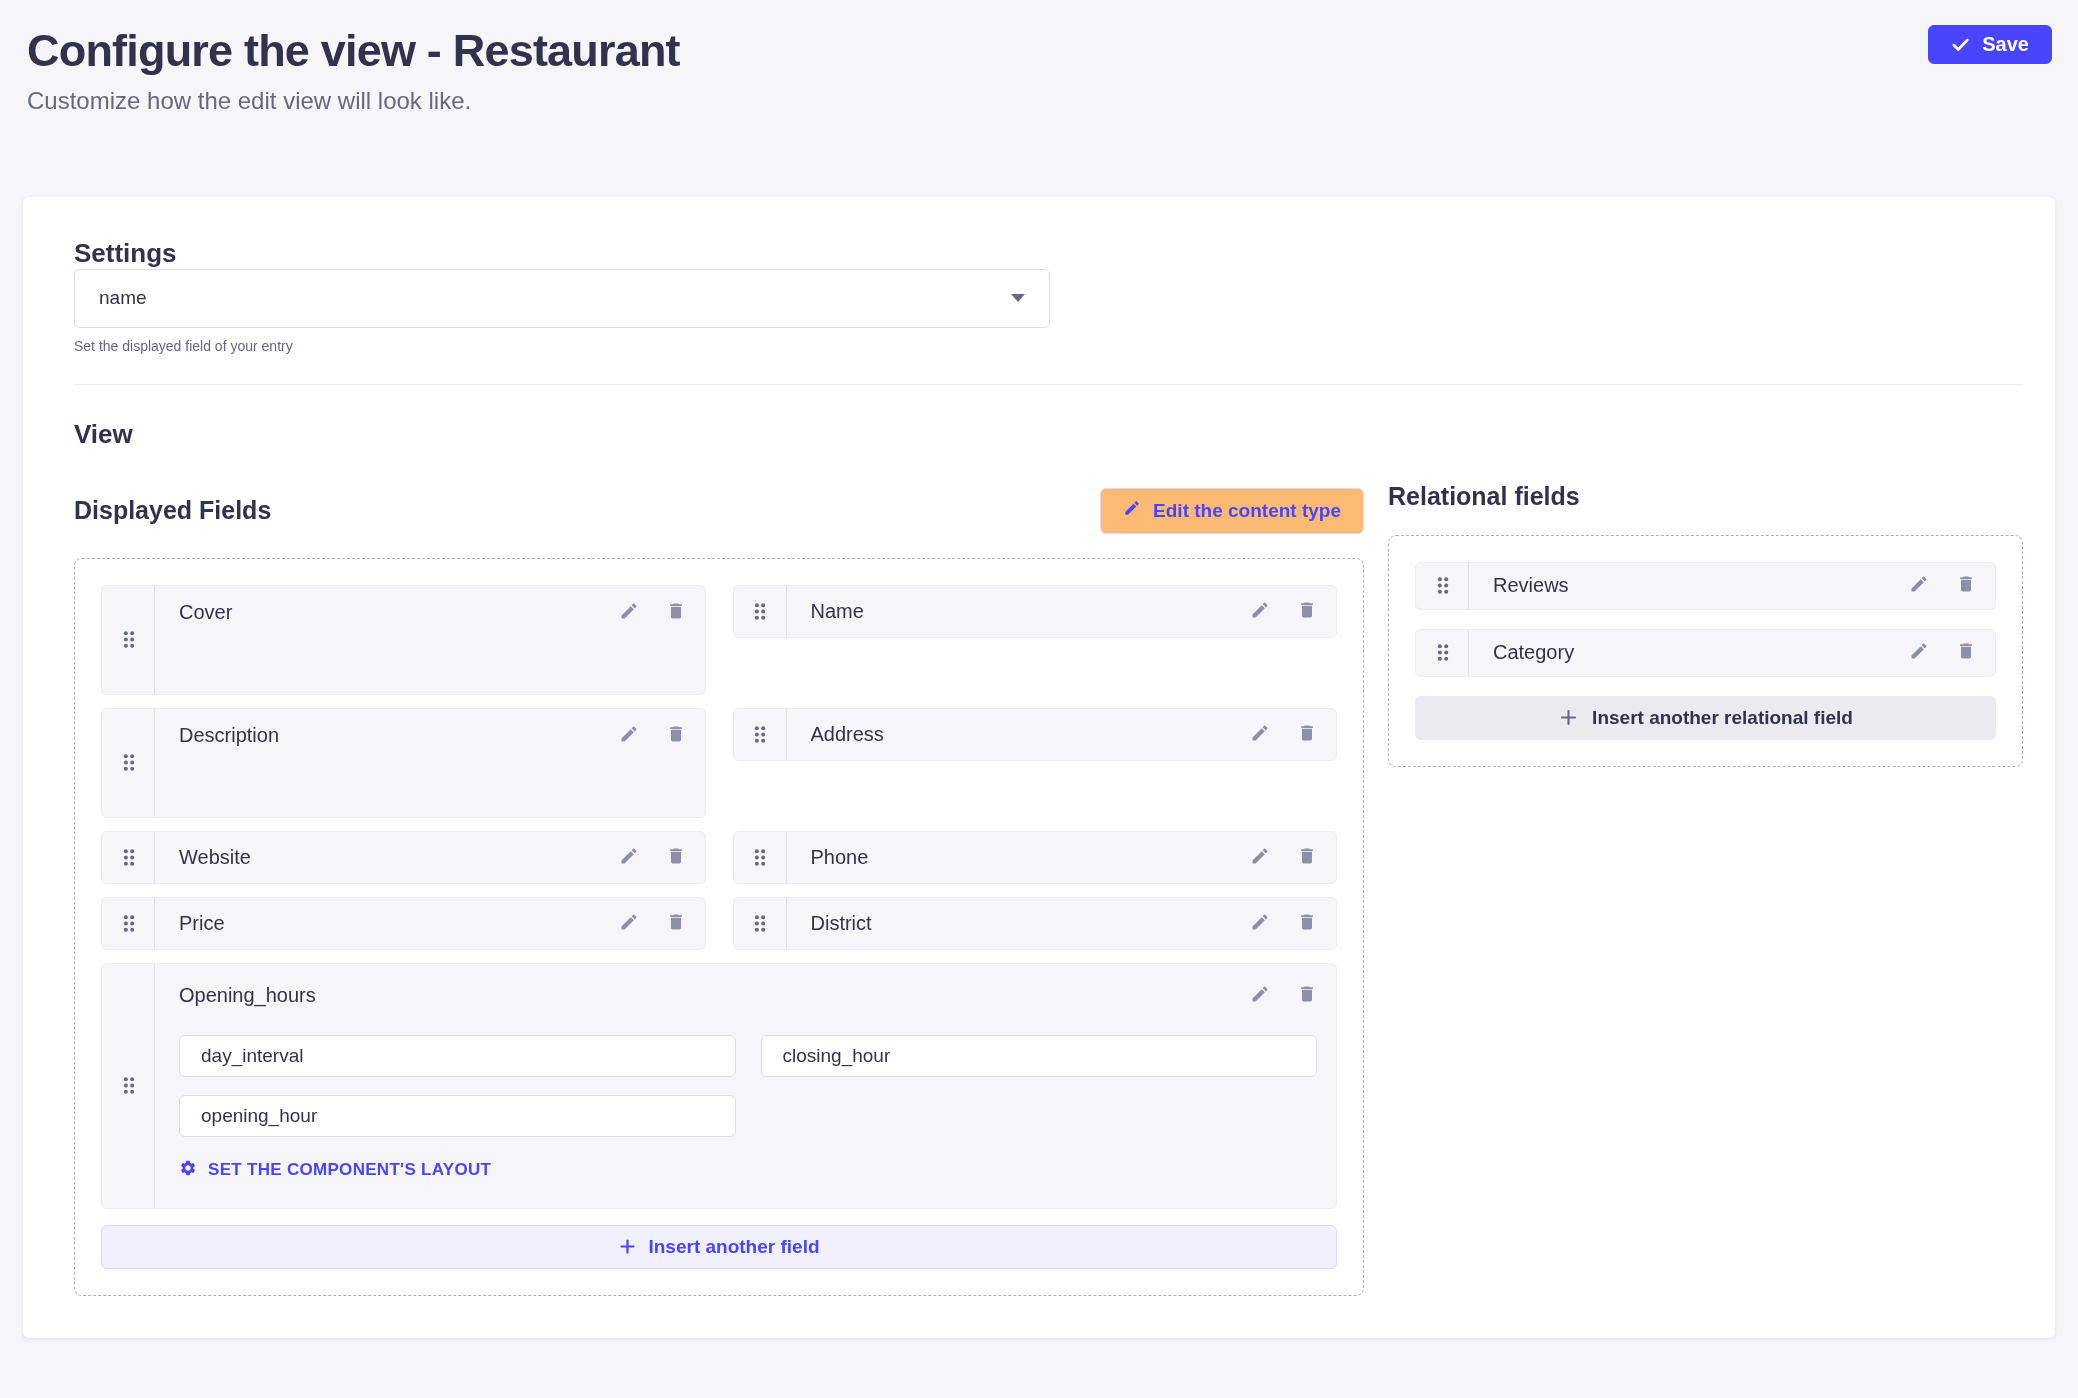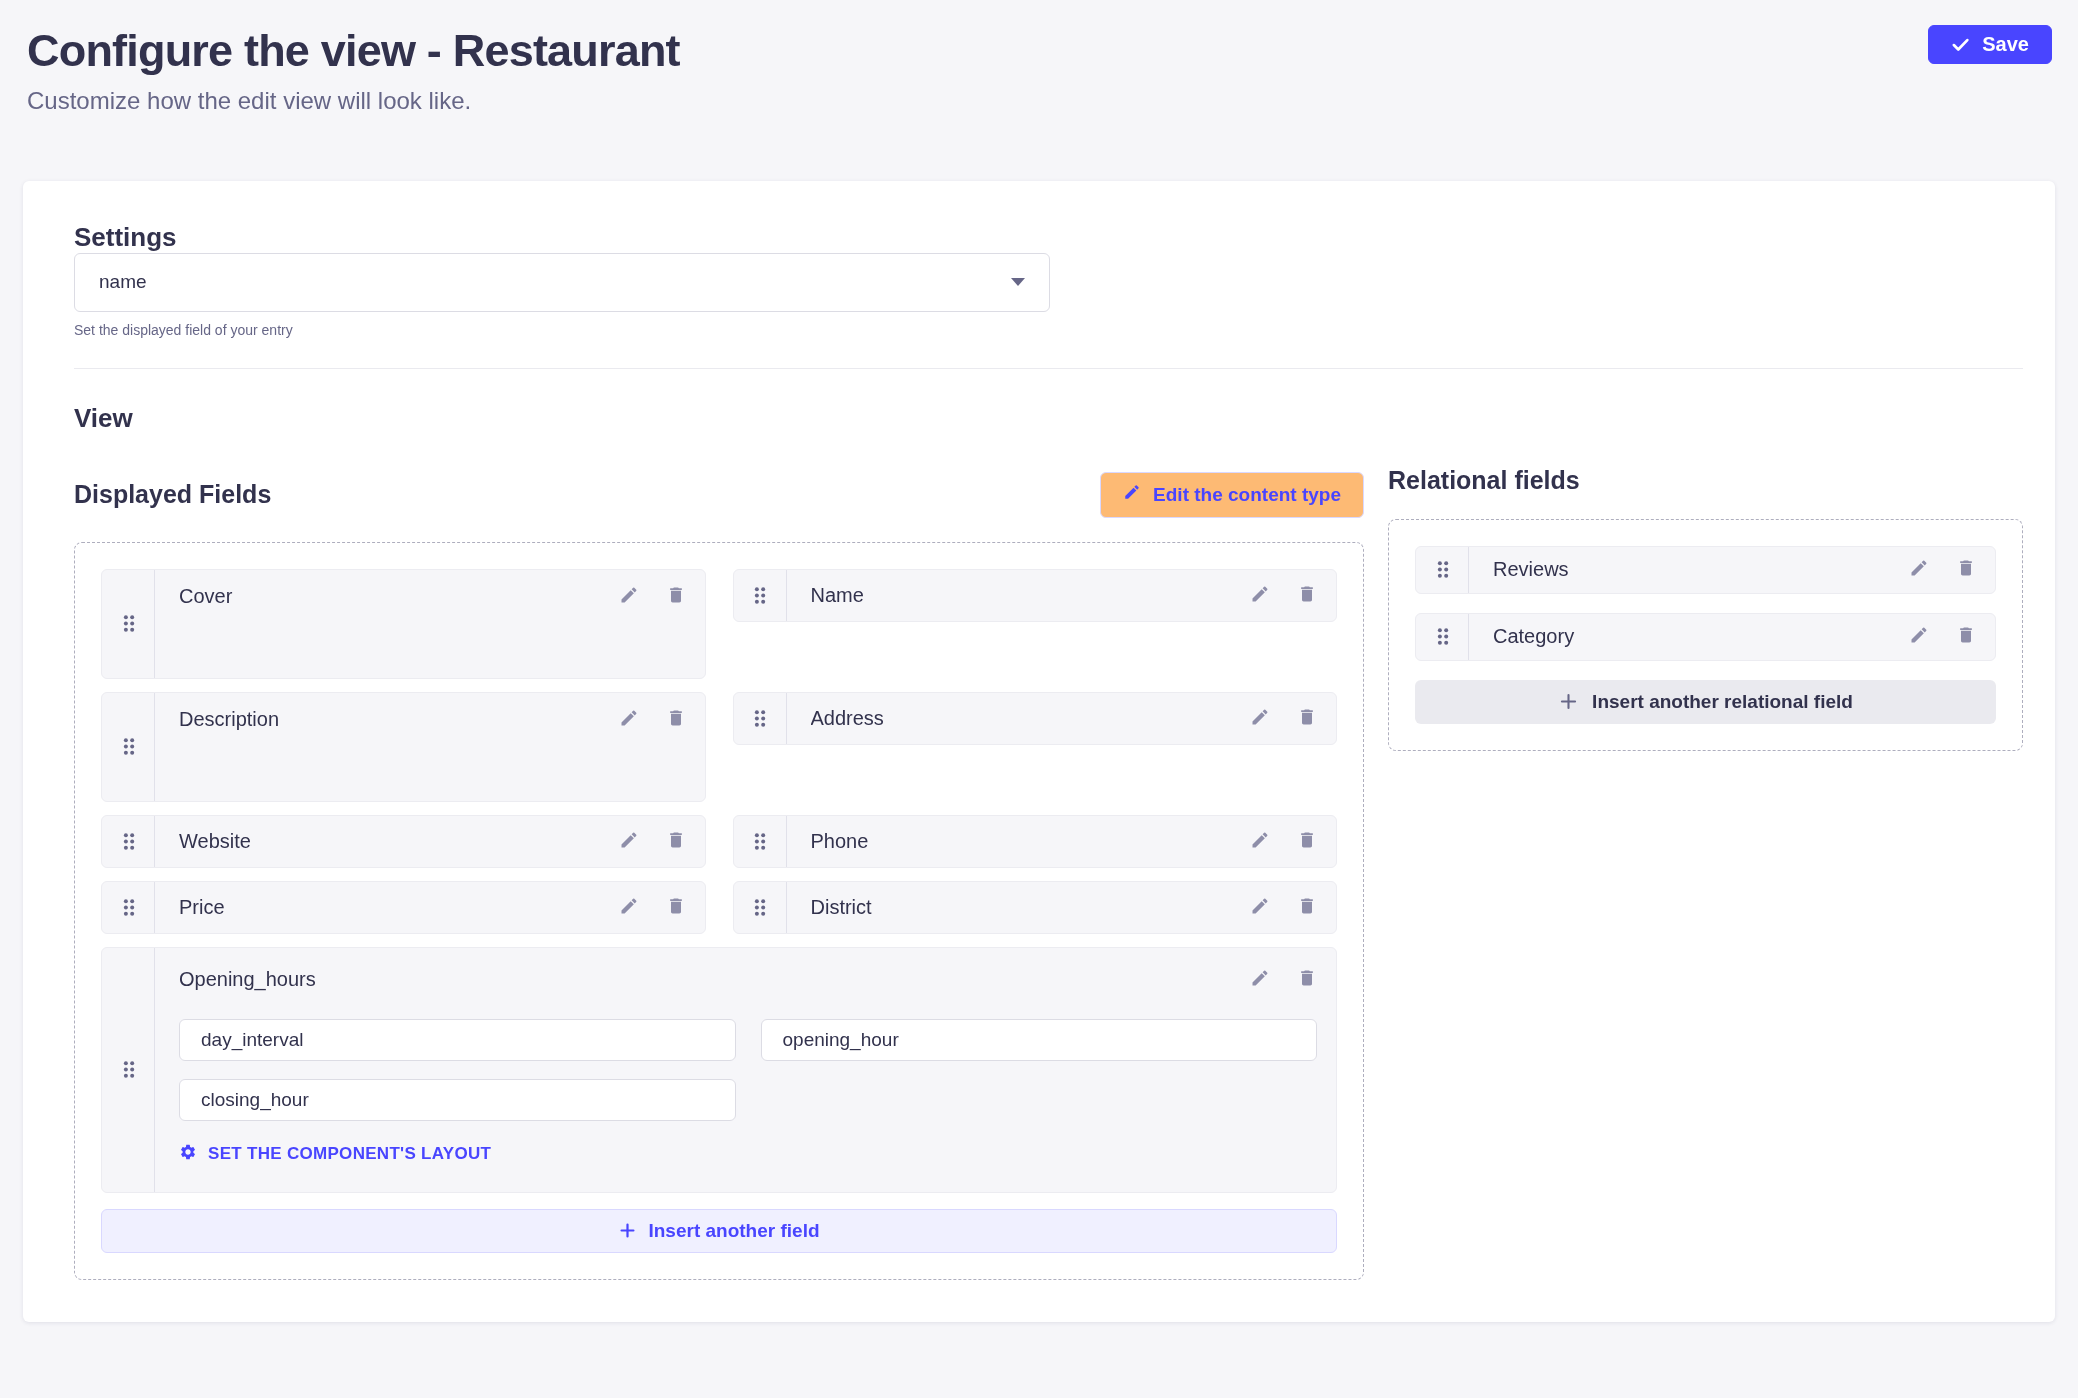--- a/index.html
+++ b/index.html
@@ -23,21 +23,21 @@
   }
   .page-title {
     margin: 0;
     font-size: 45px;
     line-height: 1.22;
     font-weight: 700;
     letter-spacing: -0.8px;
     color: #32324d;
   }
   .page-subtitle {
-    margin: 8px 0 0;
+    margin: 8px 0 16px;
     font-size: 24px;
     color: #666687;
   }
   .save-btn {
     margin-top: 1px;
     height: 39px;
     padding: 0 22px;
     display: inline-flex;
     align-items: center;
     gap: 12px;
@@ -607,22 +607,22 @@
                         </button>
                       <button type="button" class="icon-btn">
                           <span><svg width="20" height="20" viewBox="0 0 24 24" fill="currentColor">
                               <path d="M6 19c0 1.1.9 2 2 2h8c1.1 0 2-.9 2-2V7H6v12zM19 4h-3.5l-1-1h-5l-1 1H5v2h14V4z"></path>
                             </svg></span>
                         </button>
                     </div>
                   </div>
                   <div class="subfields-grid">
                     <div class="subfield">day_interval</div>
+                    <div class="subfield">closing_hour</div>
                     <div class="subfield">opening_hour</div>
-                    <div class="subfield">closing_hour</div>
                   </div>
                   <button type="button" class="layout-link">
                     <span>
                       <svg width="18" height="18" viewBox="0 0 24 24" fill="currentColor">
                           <path d="M19.14 12.94c.04-.3.06-.61.06-.94 0-.32-.02-.64-.07-.94l2.03-1.58a.49.49 0 0 0 .12-.61l-1.92-3.32a.488.488 0 0 0-.59-.22l-2.39.96c-.5-.38-1.03-.7-1.62-.94l-.36-2.54a.484.484 0 0 0-.48-.41h-3.84c-.24 0-.43.17-.47.41l-.36 2.54c-.59.24-1.13.57-1.62.94l-2.39-.96c-.22-.08-.47 0-.59.22L2.74 8.87c-.12.21-.08.47.12.61l2.03 1.58c-.05.3-.09.63-.09.94s.02.64.07.94l-2.03 1.58a.49.49 0 0 0-.12.61l1.92 3.32c.12.22.37.29.59.22l2.39-.96c.5.38 1.03.7 1.62.94l.36 2.54c.05.24.24.41.48.41h3.84c.24 0 .44-.17.47-.41l.36-2.54c.59-.24 1.13-.56 1.62-.94l2.39.96c.22.08.47 0 .59-.22l1.92-3.32c.12-.22.07-.47-.12-.61l-2.01-1.58zM12 15.6c-1.98 0-3.6-1.62-3.6-3.6s1.62-3.6 3.6-3.6 3.6 1.62 3.6 3.6-1.62 3.6-3.6 3.6z"></path>
                         </svg>
                     </span>
                     <span>SET THE COMPONENT'S LAYOUT</span>
                   </button>
                 </div>

